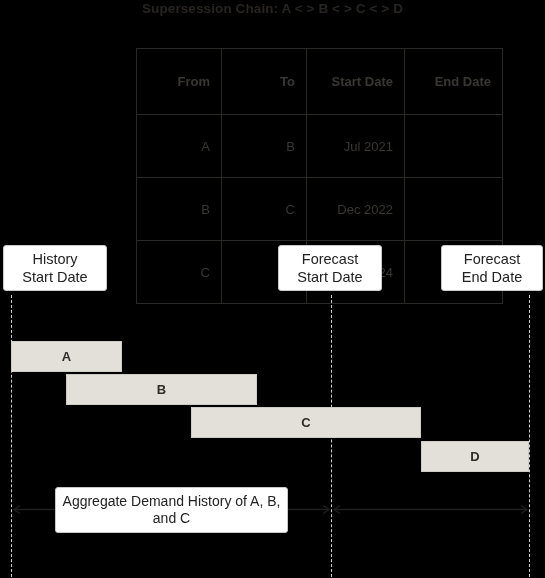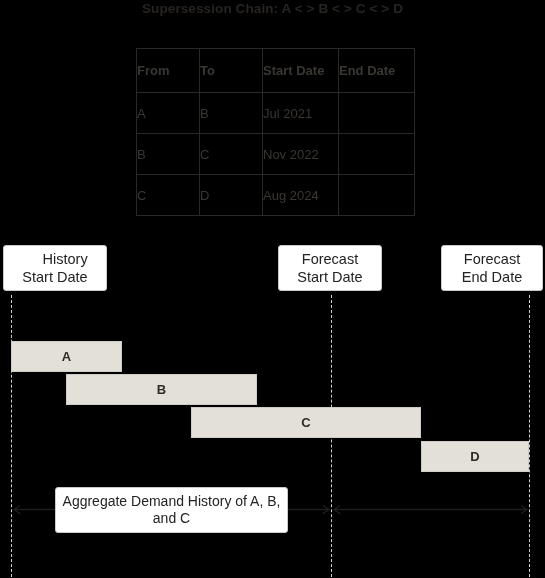--- a/index.html
+++ b/index.html
@@ -42,25 +42,25 @@
     position: absolute;
     left: 136px;
     top: 44px;
     width: 274px;
     border-collapse: collapse;
     table-layout: fixed;
   }
   #supersession-table th,
   #supersession-table td {
     border: 1px solid #2b2926;
-    text-align: left;
+    text-align: right;
     vertical-align: middle;
     font-size: 13px;
     color: #3a3733;
-    padding: 0;
+    padding: 11px;
   }
   #supersession-table th {
     height: 43px;
     font-weight: bold;
     line-height: 15px;
   }
   #supersession-table td {
     height: 40px;
     font-weight: normal;
   }
@@ -77,21 +77,21 @@
     border-radius: 3px;
     box-sizing: border-box;
     display: flex;
     align-items: center;
     justify-content: center;
     text-align: center;
     font-size: 14.5px;
     line-height: 18px;
     color: #232323;
   }
-  #milestone-history-start { left: 3px;   top: 241px; width: 104px; height: 46px; text-align: right; }
+  #milestone-history-start { left: 3px;   top: 241px; width: 104px; height: 46px; }
   #milestone-forecast-start { left: 278px; top: 241px; width: 104px; height: 46px; }
   #milestone-forecast-end   { left: 441px; top: 241px; width: 102px; height: 46px; }
 
   
   .guide {
     position: absolute;
     width: 0;
     border-left: 1.6px dashed #cfcfcf;
   }
   #guide-history-start  { left: 11px;  top: 291px; height: 287px; }
@@ -164,21 +164,21 @@
     <tbody>
       <tr>
         <td>A</td>
         <td>B</td>
         <td>Jul 2021</td>
         <td></td>
       </tr>
       <tr>
         <td>B</td>
         <td>C</td>
-        <td>Nov 2022</td>
+        <td>Dec 2022</td>
         <td></td>
       </tr>
       <tr>
         <td>C</td>
         <td>D</td>
         <td>Aug 2024</td>
         <td></td>
       </tr>
     </tbody>
   </table>

